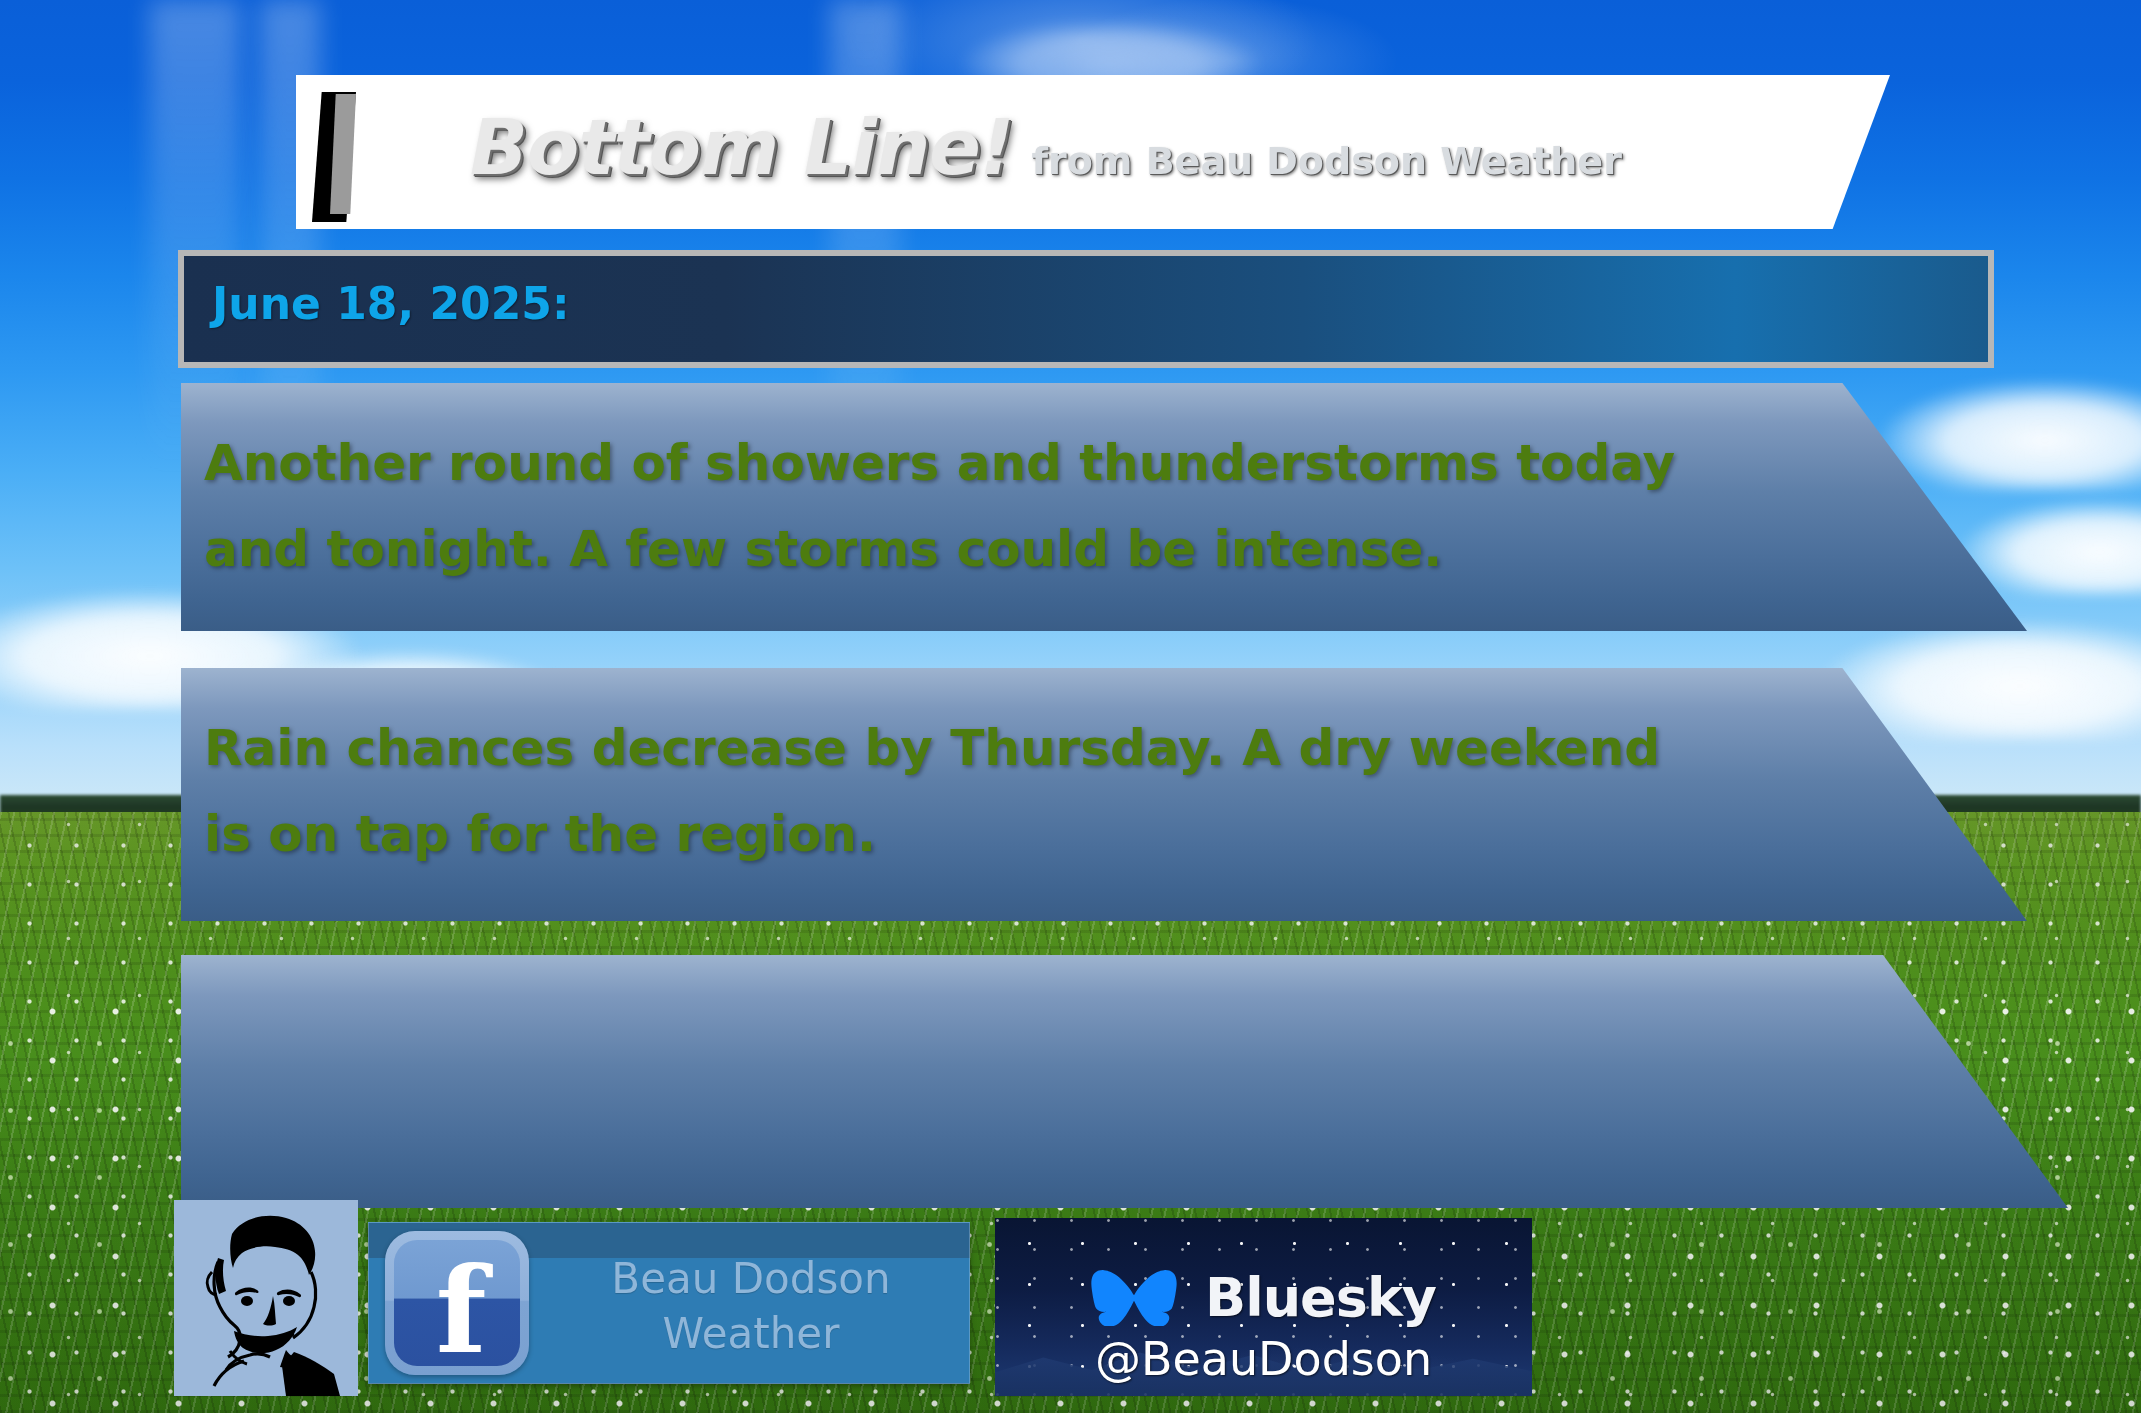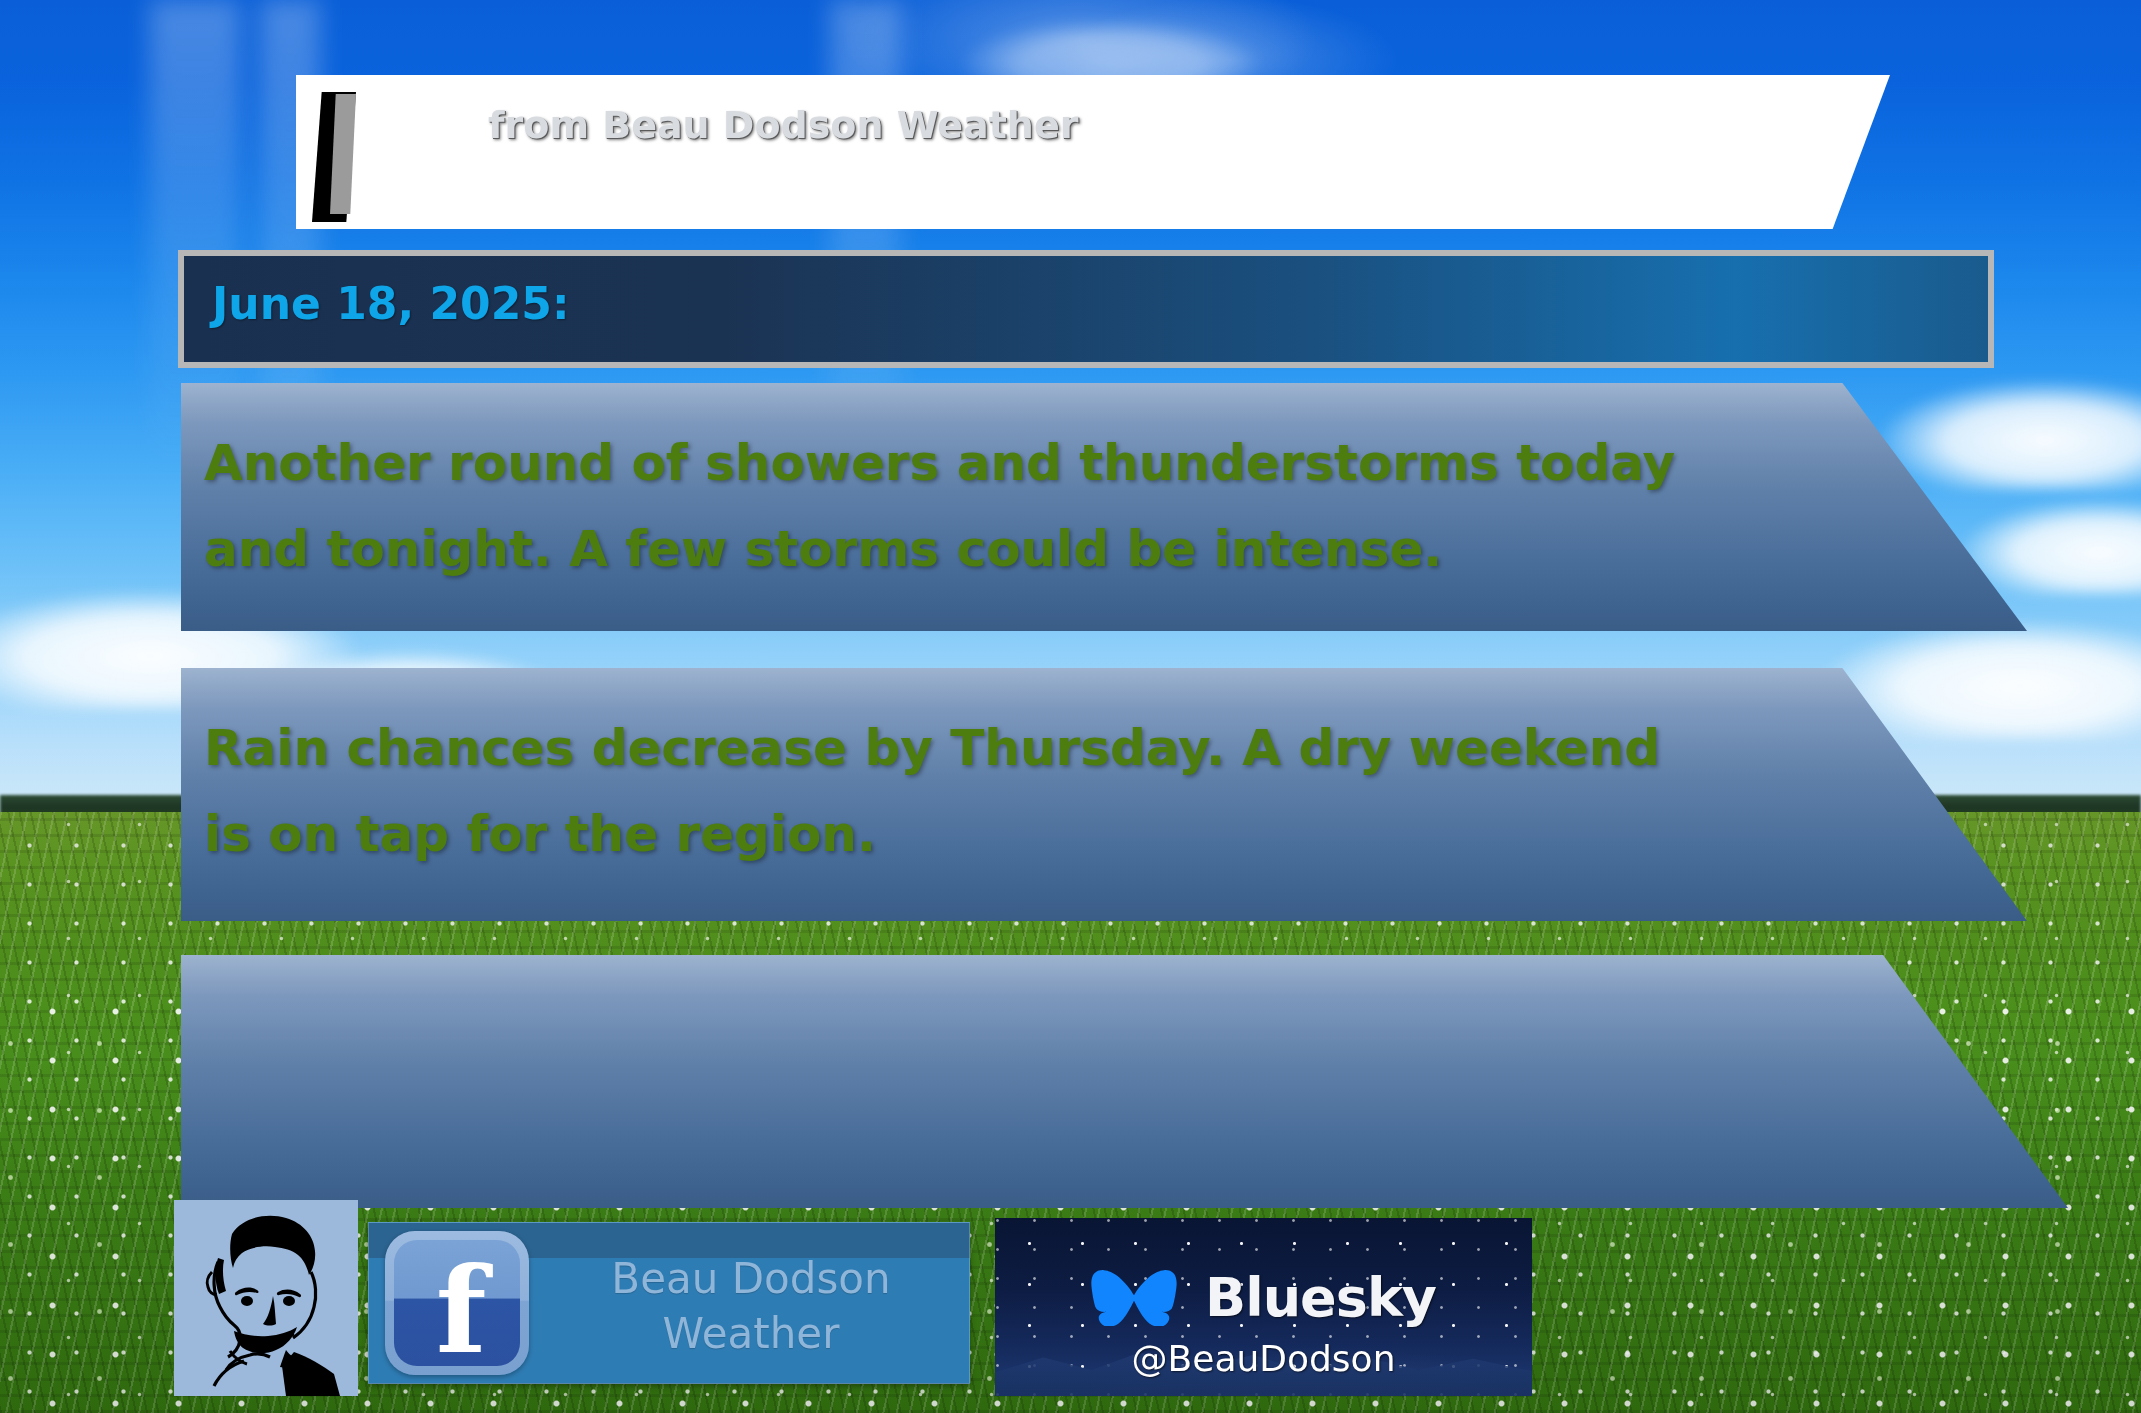--- a/index.html
+++ b/index.html
@@ -253,21 +253,21 @@
   .bs-name{
     font-family:"DejaVu Sans",sans-serif; font-weight:bold;
     font-size:54px; line-height:54px; color:#f2f4f8;
     letter-spacing:-1px;
     text-shadow:1px 1px 2px rgba(0,0,0,.6);
   }
   .bs-handle{
     position:absolute; left:0; top:118px; width:100%;
     text-align:center;
     font-family:"DejaVu Sans",sans-serif;
-    font-size:36px; line-height:46px; color:#ffffff;
+    font-size:46px; line-height:46px; color:#ffffff;
     text-shadow:1px 1px 2px rgba(0,0,0,.6);
   }
 </style>
 </head>
 <body>
 
 <div id="stage">
 
   <div class="bg-sky"></div>
   <div class="sun-ray" style="left:150px;"></div>
@@ -287,20 +287,21 @@
   <div class="flowers2"></div>
   <div class="field-shade"></div>
 
   <div class="header-banner-border"></div>
   <div class="header-banner"></div>
   <div class="header-bracket-white"></div>
   <div class="header-bracket-black"></div>
   <div class="header-bracket-grey"></div>
 
   <div class="header-text-wrap">
+    <span class="header-title">Bottom Line!</span>
     <span class="header-sub">from Beau Dodson Weather</span>
   </div>
 
   <div class="date-bar-border"></div>
   <div class="date-bar"></div>
   <div class="date-text">June 18, 2025:</div>
 
   <div class="panel panel-1"></div>
   <div class="panel-text pt-1">Another round of showers and thunderstorms today
 and tonight.  A few storms could be intense.</div>

